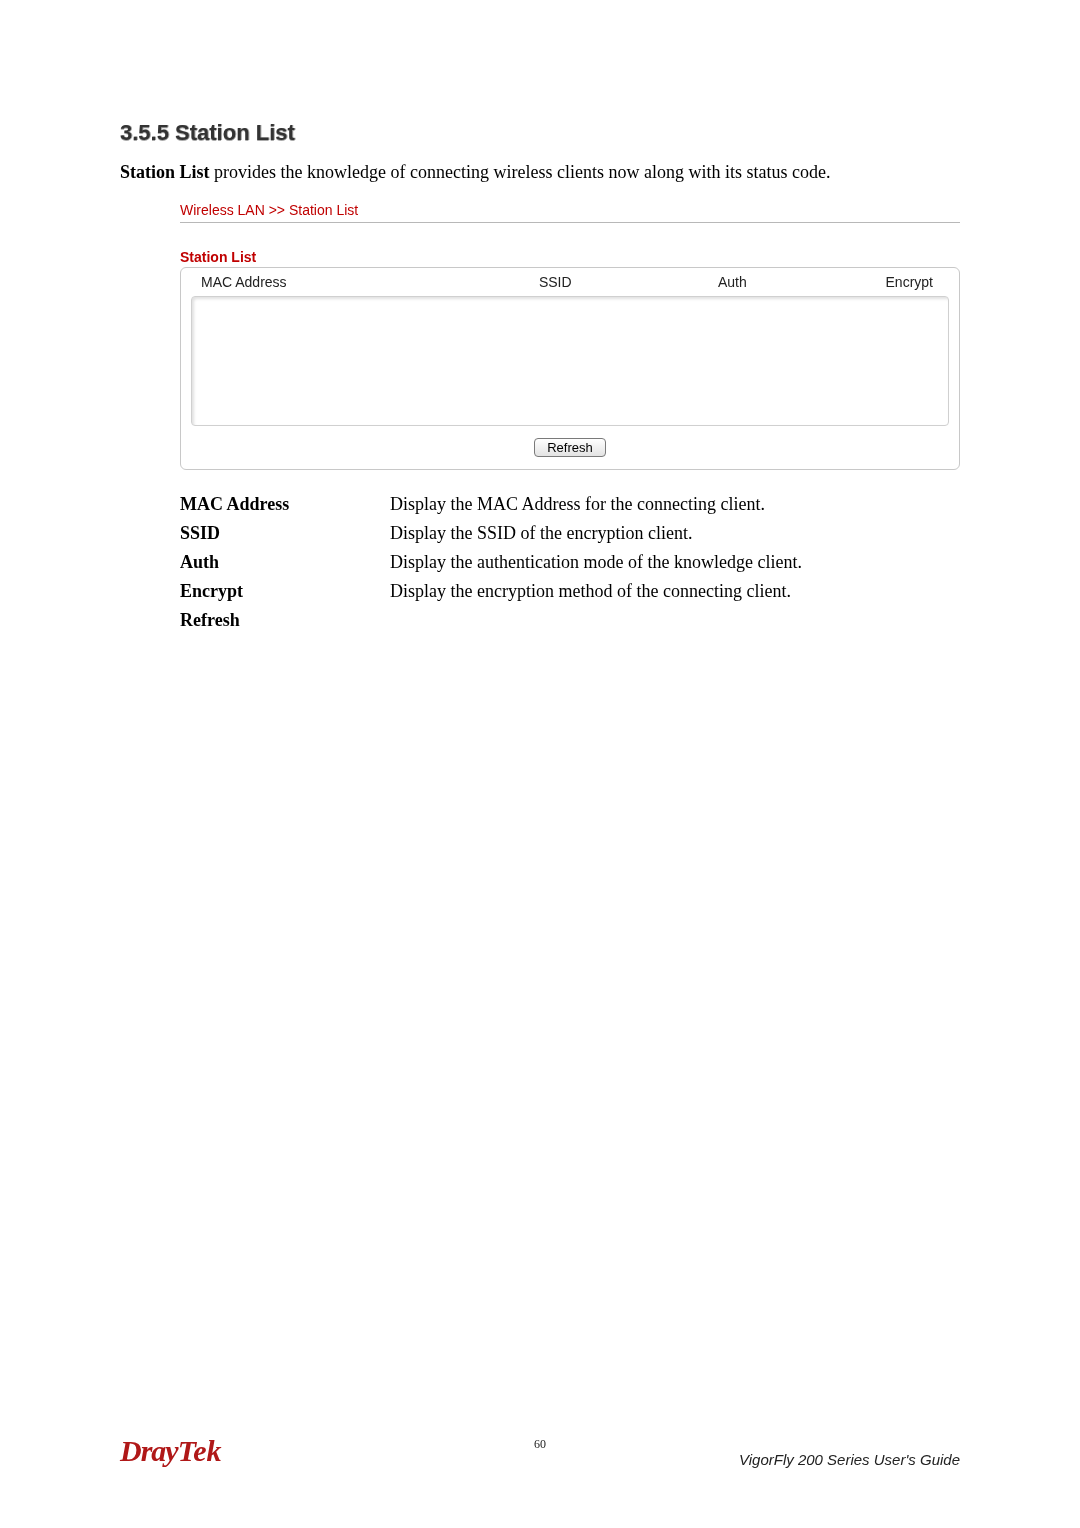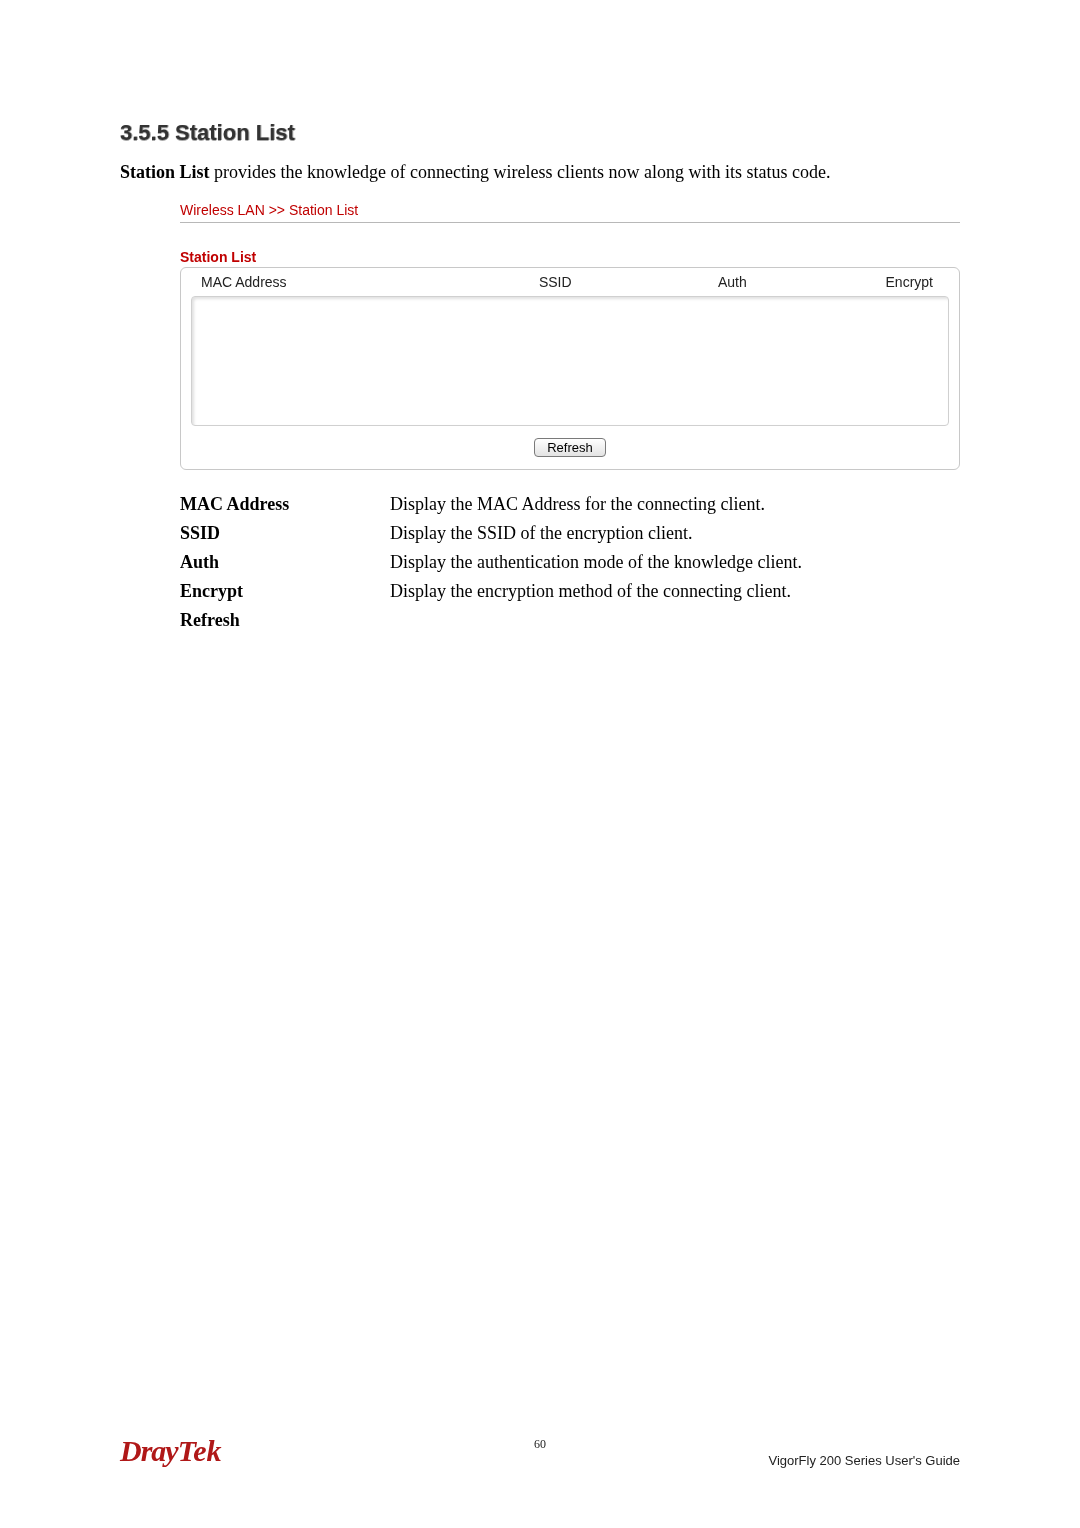--- a/index.html
+++ b/index.html
@@ -124,21 +124,22 @@
   .page-num {
     font-size: 12px;
     color: #222;
     font-family: "Times New Roman", Times, serif;
     position: absolute;
     left: 50%;
     transform: translateX(-50%);
     bottom: 16px;
   }
   .guide {
-    font-size: 13px;
+    font-size: 15px;
+    font-style: italic;
     color: #222;
   }
 </style>
 </head>
 <body>
 
 <div class="page">
   <h2 class="section-heading">3.5.5 Station List</h2>
 
   <p class="intro">

